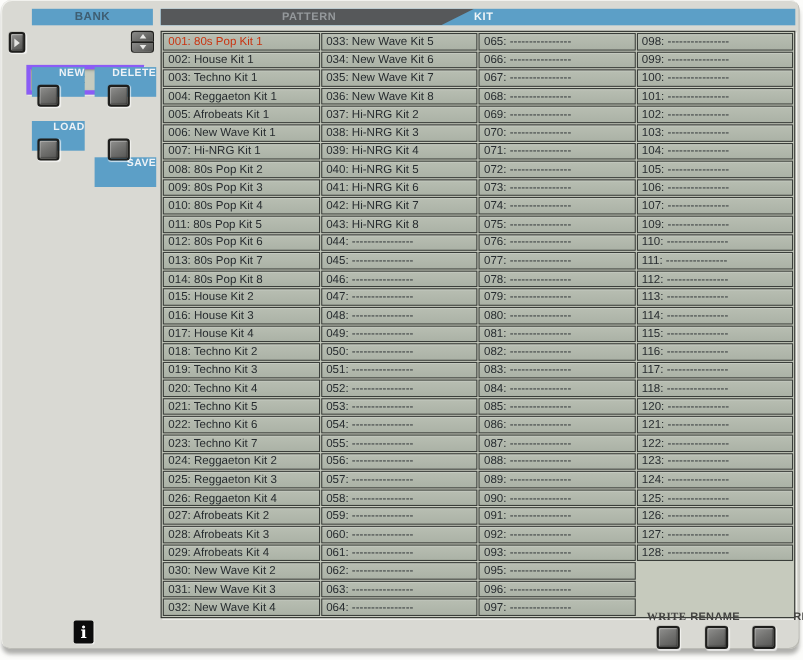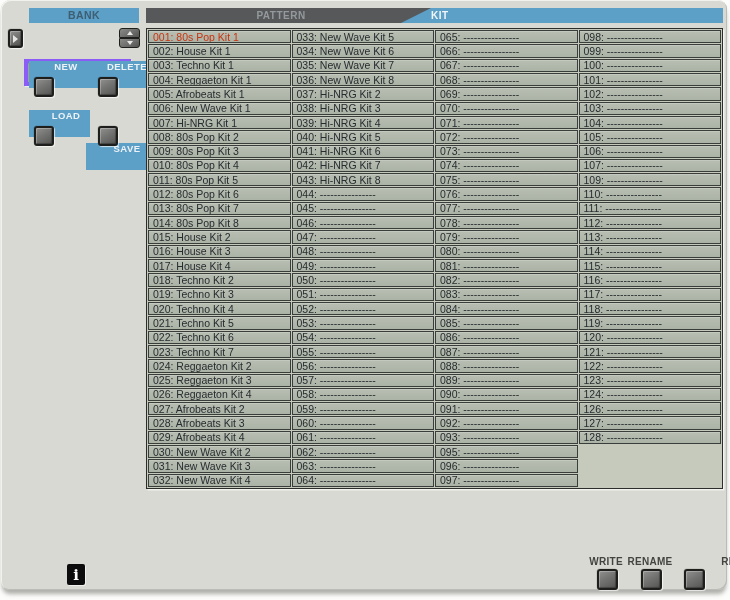--- a/index.html
+++ b/index.html
@@ -52,21 +52,21 @@
     border:1px solid #1e1e1c;display:flex;align-items:center;justify-content:center;
     cursor:pointer;padding:0;
   }
   .spin.up{top:0;border-radius:3px 3px 0 0;}
   .spin.down{top:10px;border-radius:0 0 3px 3px;}
   .tri-up{width:0;height:0;border-left:3.5px solid transparent;border-right:3.5px solid transparent;border-bottom:4px solid #e8e8e6;}
   .tri-down{width:0;height:0;border-left:3.5px solid transparent;border-right:3.5px solid transparent;border-top:4px solid #e8e8e6;}
 
   .label-bar{
     position:absolute;height:27px;background:#5c9fc7;color:#edf2f6;
-    font-size:9.5px;font-weight:bold;text-align:center;line-height:12px;letter-spacing:0.4px;padding-left:13px;
+    font-size:9.5px;font-weight:bold;text-align:right;line-height:12px;letter-spacing:0.4px;
   }
   .lb-new{left:28px;top:61px;width:48px;}
   .lb-delete{left:85px;top:61px;width:56px;}
   .lb-load{left:28px;top:110px;width:48px;}
   .lb-save{left:85px;top:110px;width:56px;margin-top:33px;}
   .btn-new{left:33px;top:77px;width:20px;height:20px;}
   .btn-delete{left:97px;top:77px;width:20px;height:20px;}
   .btn-load{left:33px;top:126px;width:20px;height:20px;}
   .btn-save{left:97px;top:126px;width:20px;height:20px;}
 
@@ -87,21 +87,21 @@
     letter-spacing:0.5px;pointer-events:none;
   }
   .kit-text{
     position:absolute;left:285px;top:0;width:260px;height:15px;
     color:#f2f6f8;font-size:10px;font-weight:bold;text-align:left;line-height:15px;
     letter-spacing:0.5px;pointer-events:none;
   }
 
   
   .kit-table{
-    position:absolute;left:145px;top:28px;width:577px;height:461px;
+    position:absolute;left:145px;top:28px;width:577px;height:534px;
     box-sizing:border-box;border:1px solid #2b2e2b;background:#c6cabd;
     box-shadow:1.5px 1.5px 0 rgba(246,246,242,0.85);
     display:grid;
     grid-template-columns:repeat(4,1fr);
     grid-template-rows:repeat(32,1fr);
     grid-auto-flow:column;
     gap:1px;padding:1px;
   }
   .cell{
     background:linear-gradient(#b8beb2,#abb2a6);
@@ -112,21 +112,21 @@
     padding-left:4px;white-space:nowrap;overflow:hidden;
     cursor:pointer;
   }
   .cell.selected{color:#c93512;}
 
   
   .action-label{
     position:absolute;top:556px;width:60px;height:11px;
     font-size:10px;font-weight:bold;color:#434341;text-align:center;letter-spacing:0.3px;
   }
-  .al-write{left:575px;}
+  .al-write{left:575px;font-family:Liberation Serif, serif;}
   .al-rename{left:619px;}
   .al-read{left:661px;padding-left:44px;}
   .btn-write{left:596px;top:569px;width:21px;height:21px;}
   .btn-rename{left:640px;top:569px;width:21px;height:21px;}
   .btn-read{left:683px;top:569px;width:21px;height:21px;}
 
   .info-btn{
     position:absolute;left:66px;top:564px;width:18px;height:21px;
     background:#0c0c0c;border:none;border-radius:2px;
     box-shadow:1px 1px 0 rgba(255,255,255,0.6);
@@ -280,26 +280,26 @@
       <div class="cell">109: ----------------</div>
       <div class="cell">110: ----------------</div>
       <div class="cell">111: ----------------</div>
       <div class="cell">112: ----------------</div>
       <div class="cell">113: ----------------</div>
       <div class="cell">114: ----------------</div>
       <div class="cell">115: ----------------</div>
       <div class="cell">116: ----------------</div>
       <div class="cell">117: ----------------</div>
       <div class="cell">118: ----------------</div>
-      <div class="cell">119: ----------------</div>
       <div class="cell">120: ----------------</div>
       <div class="cell">121: ----------------</div>
       <div class="cell">122: ----------------</div>
       <div class="cell">123: ----------------</div>
       <div class="cell">124: ----------------</div>
+      <div class="cell">125: ----------------</div>
       <div class="cell">126: ----------------</div>
       <div class="cell">127: ----------------</div>
       <div class="cell">128: ----------------</div>
     </div>
 
   <div class="action-label al-write">WRITE</div>
   <div class="action-label al-rename">RENAME</div>
   <div class="action-label al-read">READ</div>
   <div class="hw-btn btn-write"></div>
   <div class="hw-btn btn-rename"></div>

